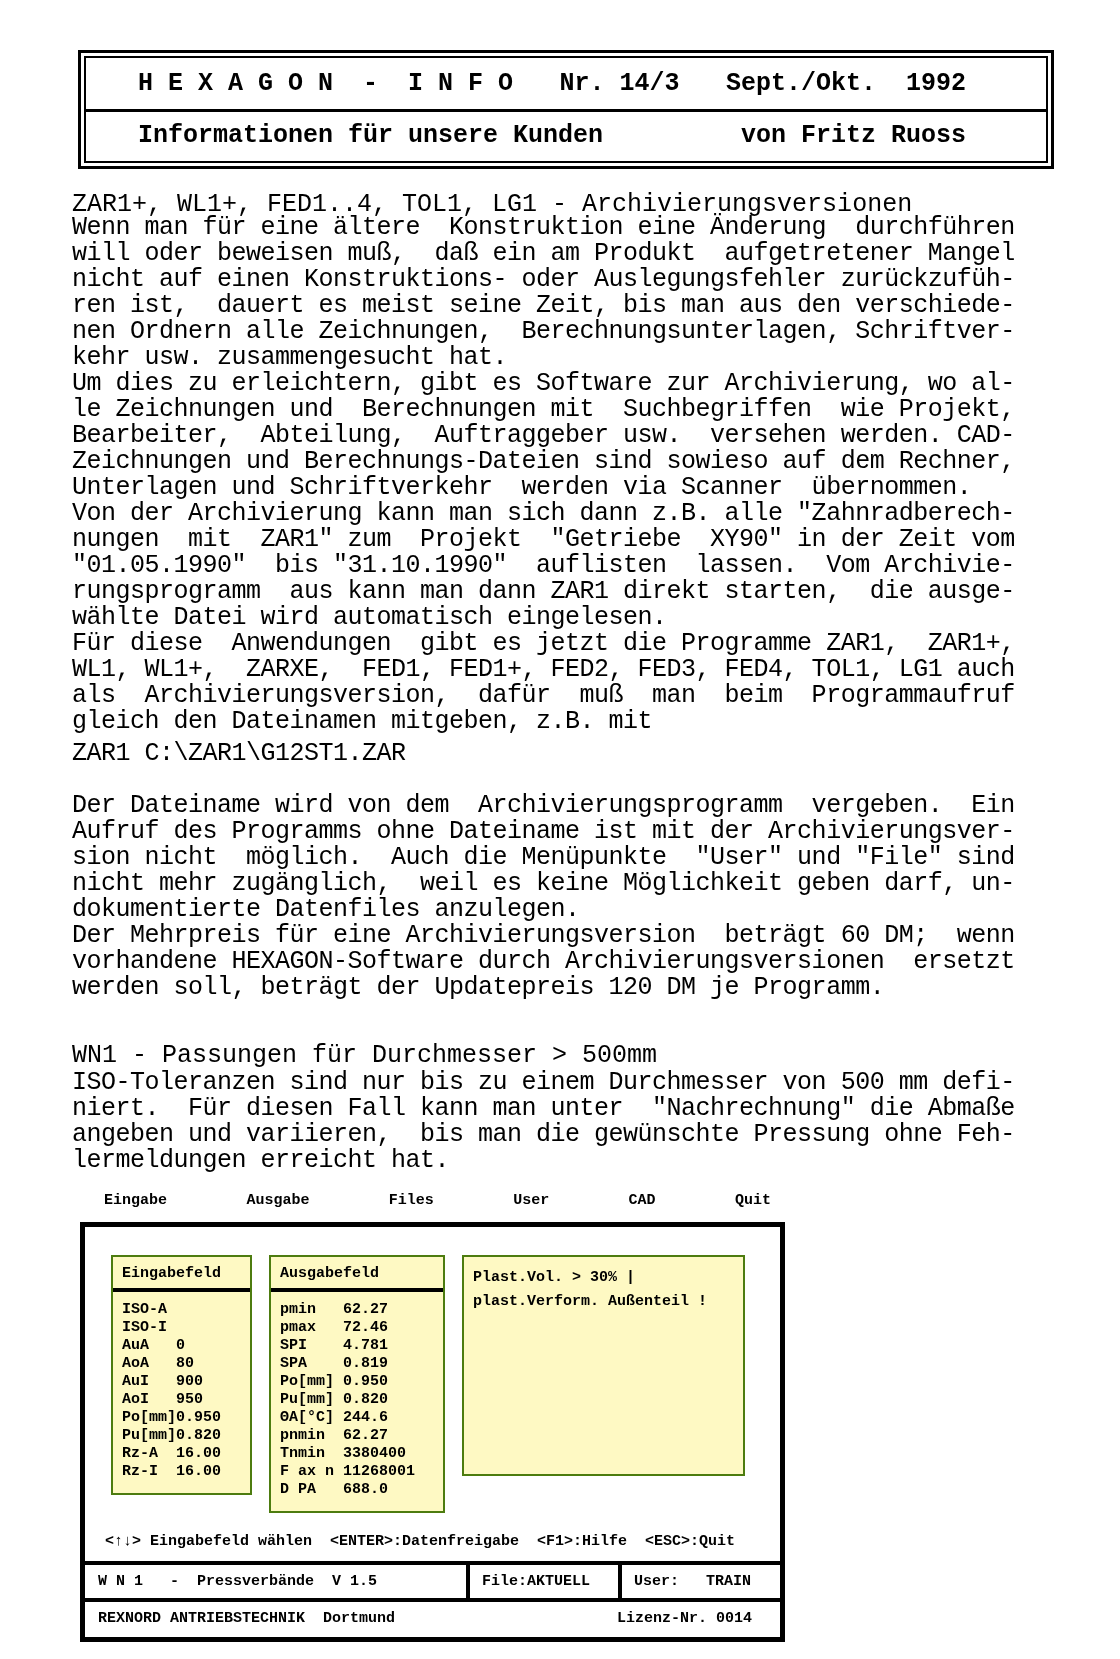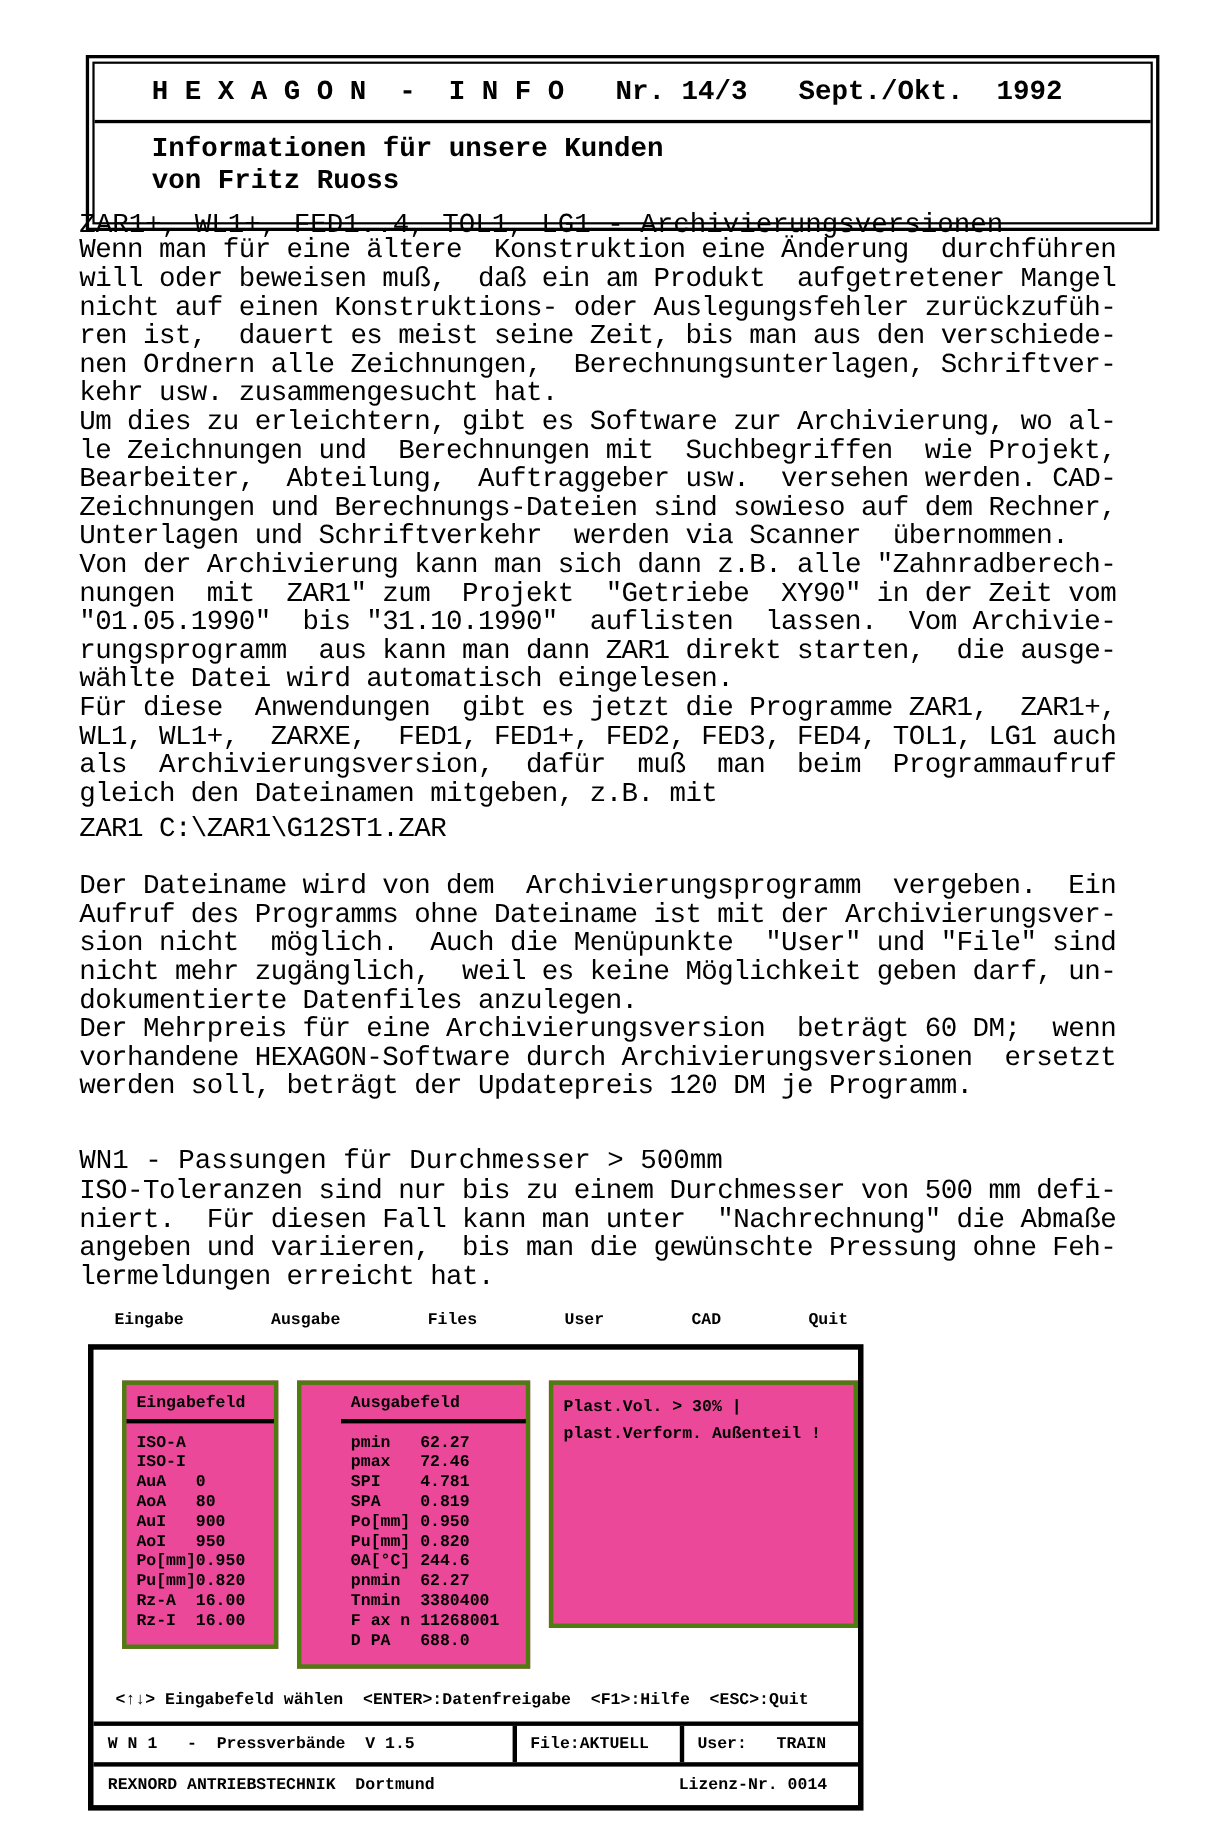--- a/index.html
+++ b/index.html
@@ -17,42 +17,42 @@
   }
   .hdr-inner { border:2px solid #000; }
   .hdr-row1 {
     display:flex; justify-content:space-between; align-items:baseline;
     padding:11px 80px 11px 52px;
     border-bottom:3px solid #000;
     font-size:25px; font-weight:bold; white-space:pre;
   }
   .hdr-row2 {
     display:flex; justify-content:space-between; align-items:baseline;
-    padding:9px 80px 23px 52px;
-    font-size:25px; font-weight:bold; white-space:pre;flex-direction:column;
+    padding:9px 80px 11px 52px;
+    font-size:25px; font-weight:bold; white-space:pre;
   }
   
   .abs { position:absolute; left:72px; }
   .heading { font-size:25px; font-weight:normal; white-space:pre; line-height:26px; }
   .mono-block { font-size:25px; line-height:26px; white-space:pre; letter-spacing:-0.5px; }
   
   #app { position:absolute; left:80px; top:1192px; width:705px; font-weight:bold; }
   .menu-bar {
     display:flex; justify-content:space-between;
     padding:0 14px 0 24px; margin-bottom:12px;
     font-size:15px; line-height:18px;align-items:flex-end;
   }
   .app-box { border:5px solid #000; }
   .panels { display:flex; align-items:flex-start; margin:28px 0 0 26px; }
-  .panel { border:4px solid #4d7c0f; background:#ec4899; }
+  .panel { border:2px solid #4d7c0f; background:#fef9c3; }
   .panel + .panel { margin-left:17px; }
   .panel-title { font-size:15px; padding:8px 9px 6px 9px; border-bottom:4px solid #000; white-space:pre; }
   .panel-body { padding:9px 9px 12px 9px; font-size:15px; line-height:18px; }
   .p1 { width:137px; }
-  .p2 { width:172px;padding-left:36px; }
+  .p2 { width:172px; }
   .p3 { width:279px; }
   .p3 .panel-body { min-height:196px; line-height:24px; }
   .prow { display:flex; white-space:pre; }
   .p1 .plabel { width:6ch; }
   .p2 .plabel { width:7ch; }
   .help-bar { margin:20px 12px 10px 20px; font-size:15px; line-height:18px; white-space:pre; }
   .status-bar { display:flex; align-items:stretch; border-top:4px solid #000; font-size:15px; }
   .st-program { flex:1; padding:8px 8px 8px 13px; white-space:pre; }
   .st-file { width:130px; border-left:4px solid #000; padding:8px 6px 8px 12px; white-space:pre; }
   .st-user { width:140px; border-left:4px solid #000; padding:8px 6px 8px 12px; white-space:pre; }

